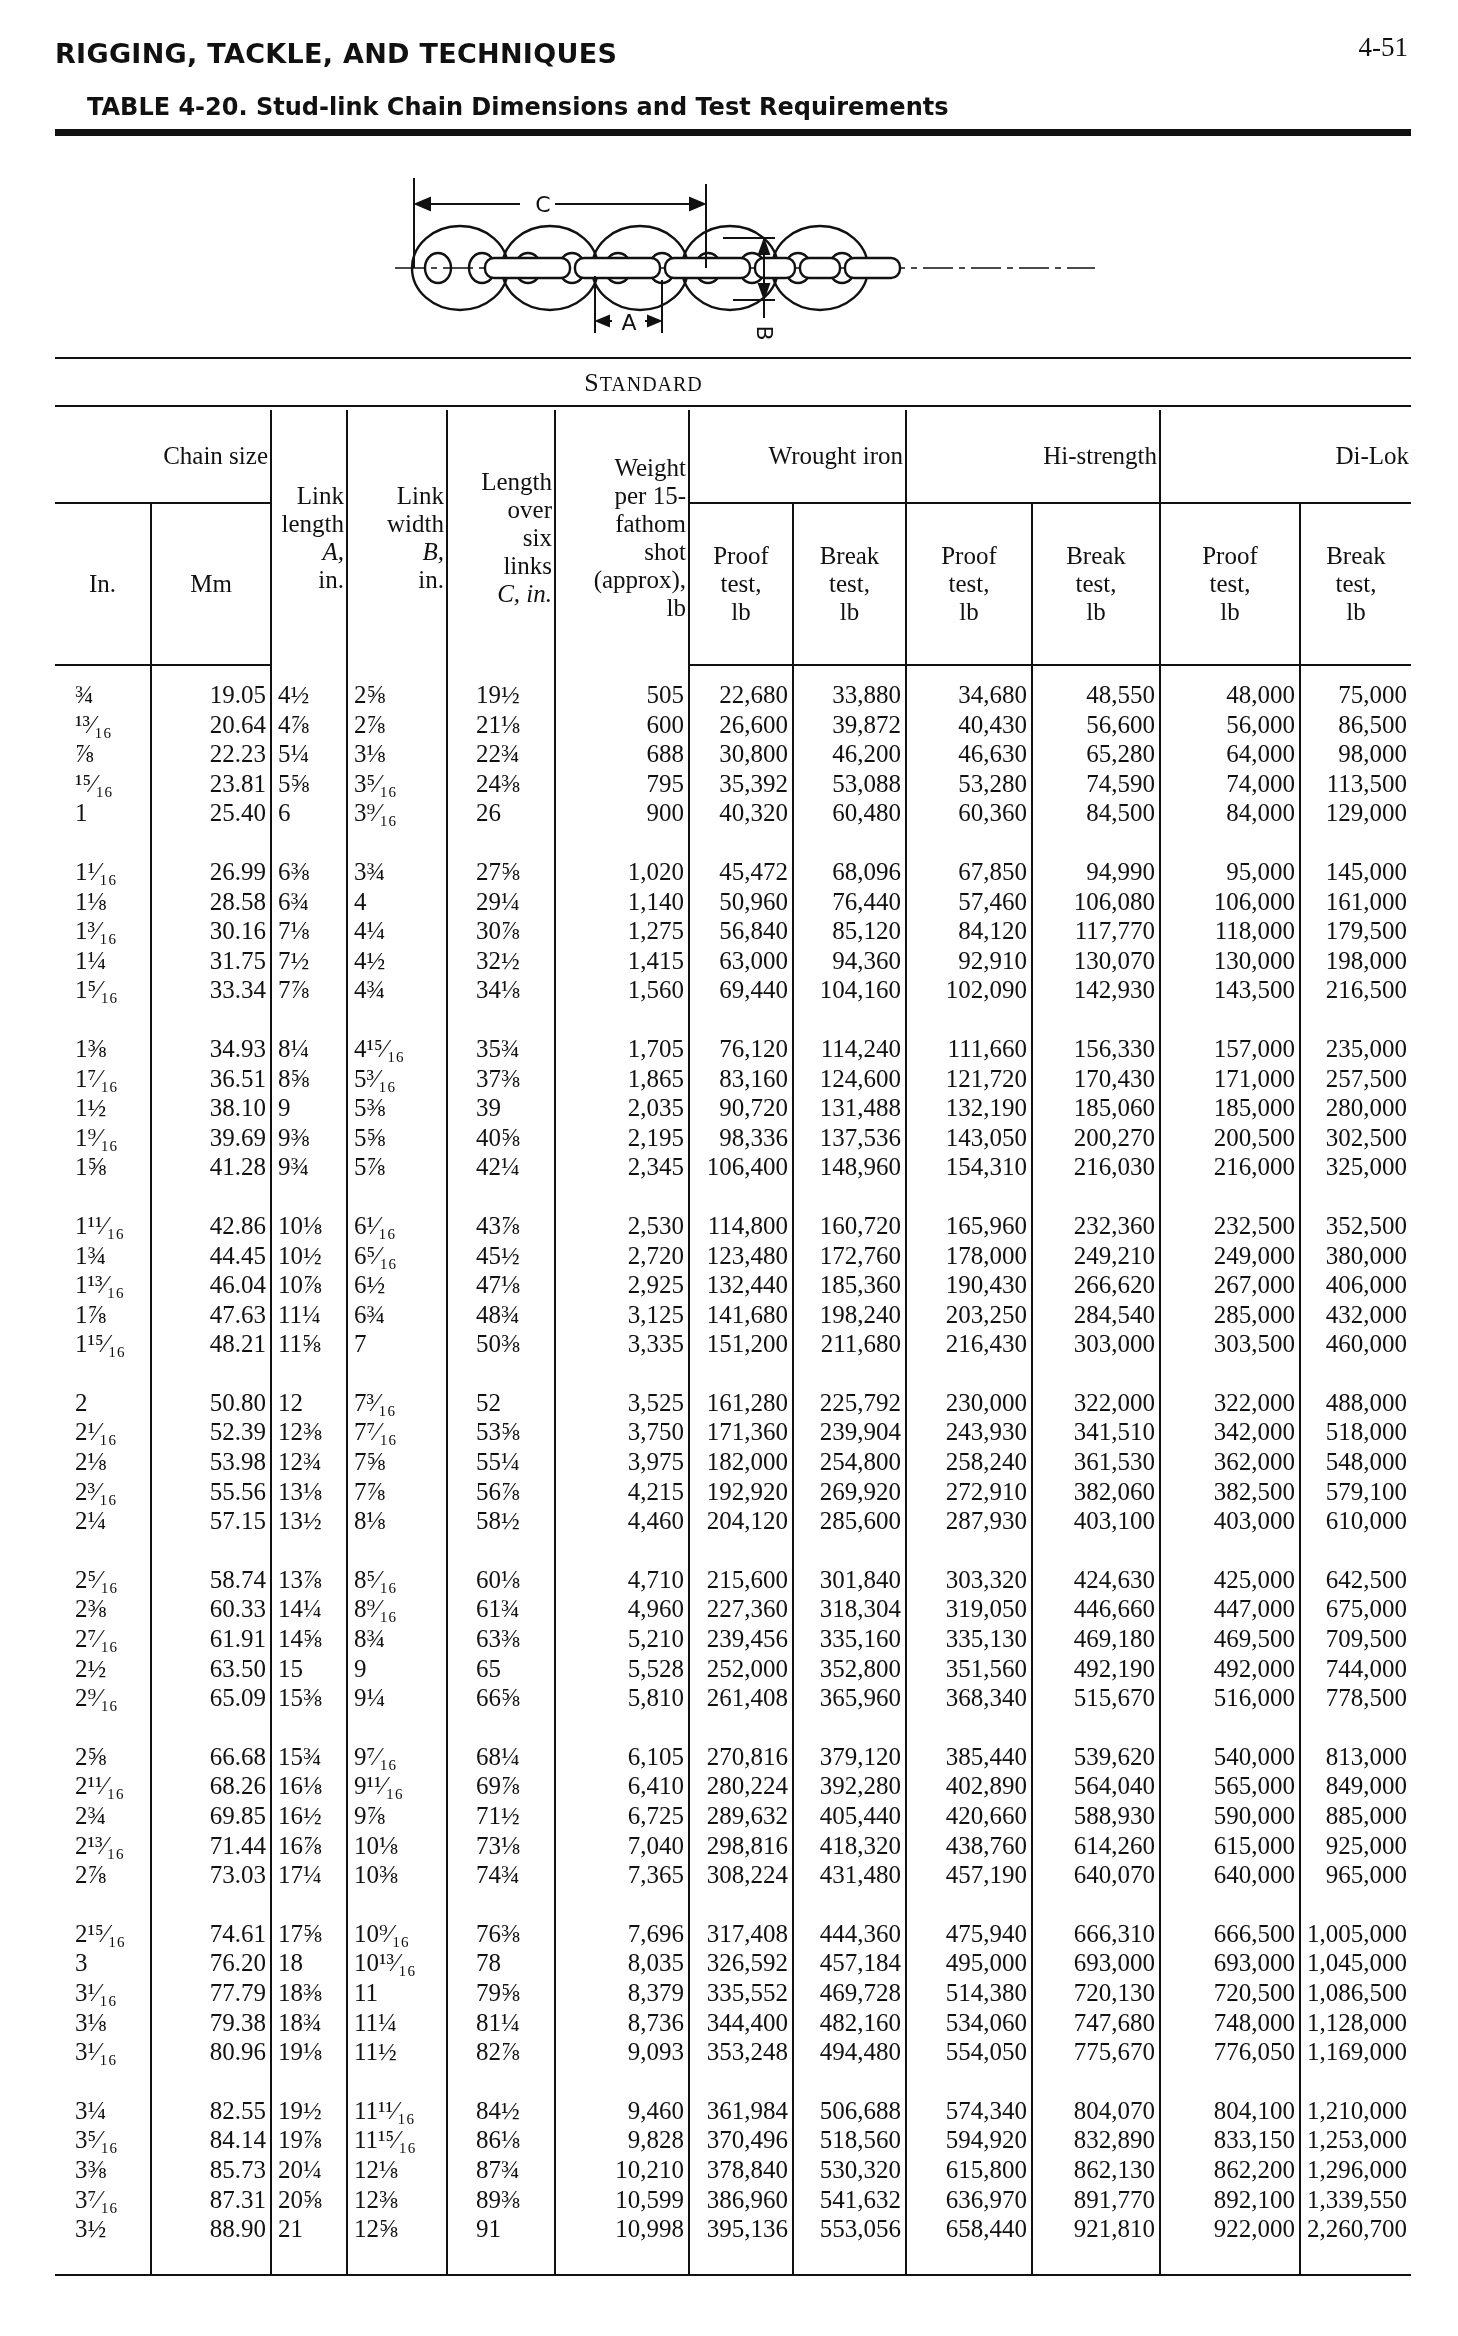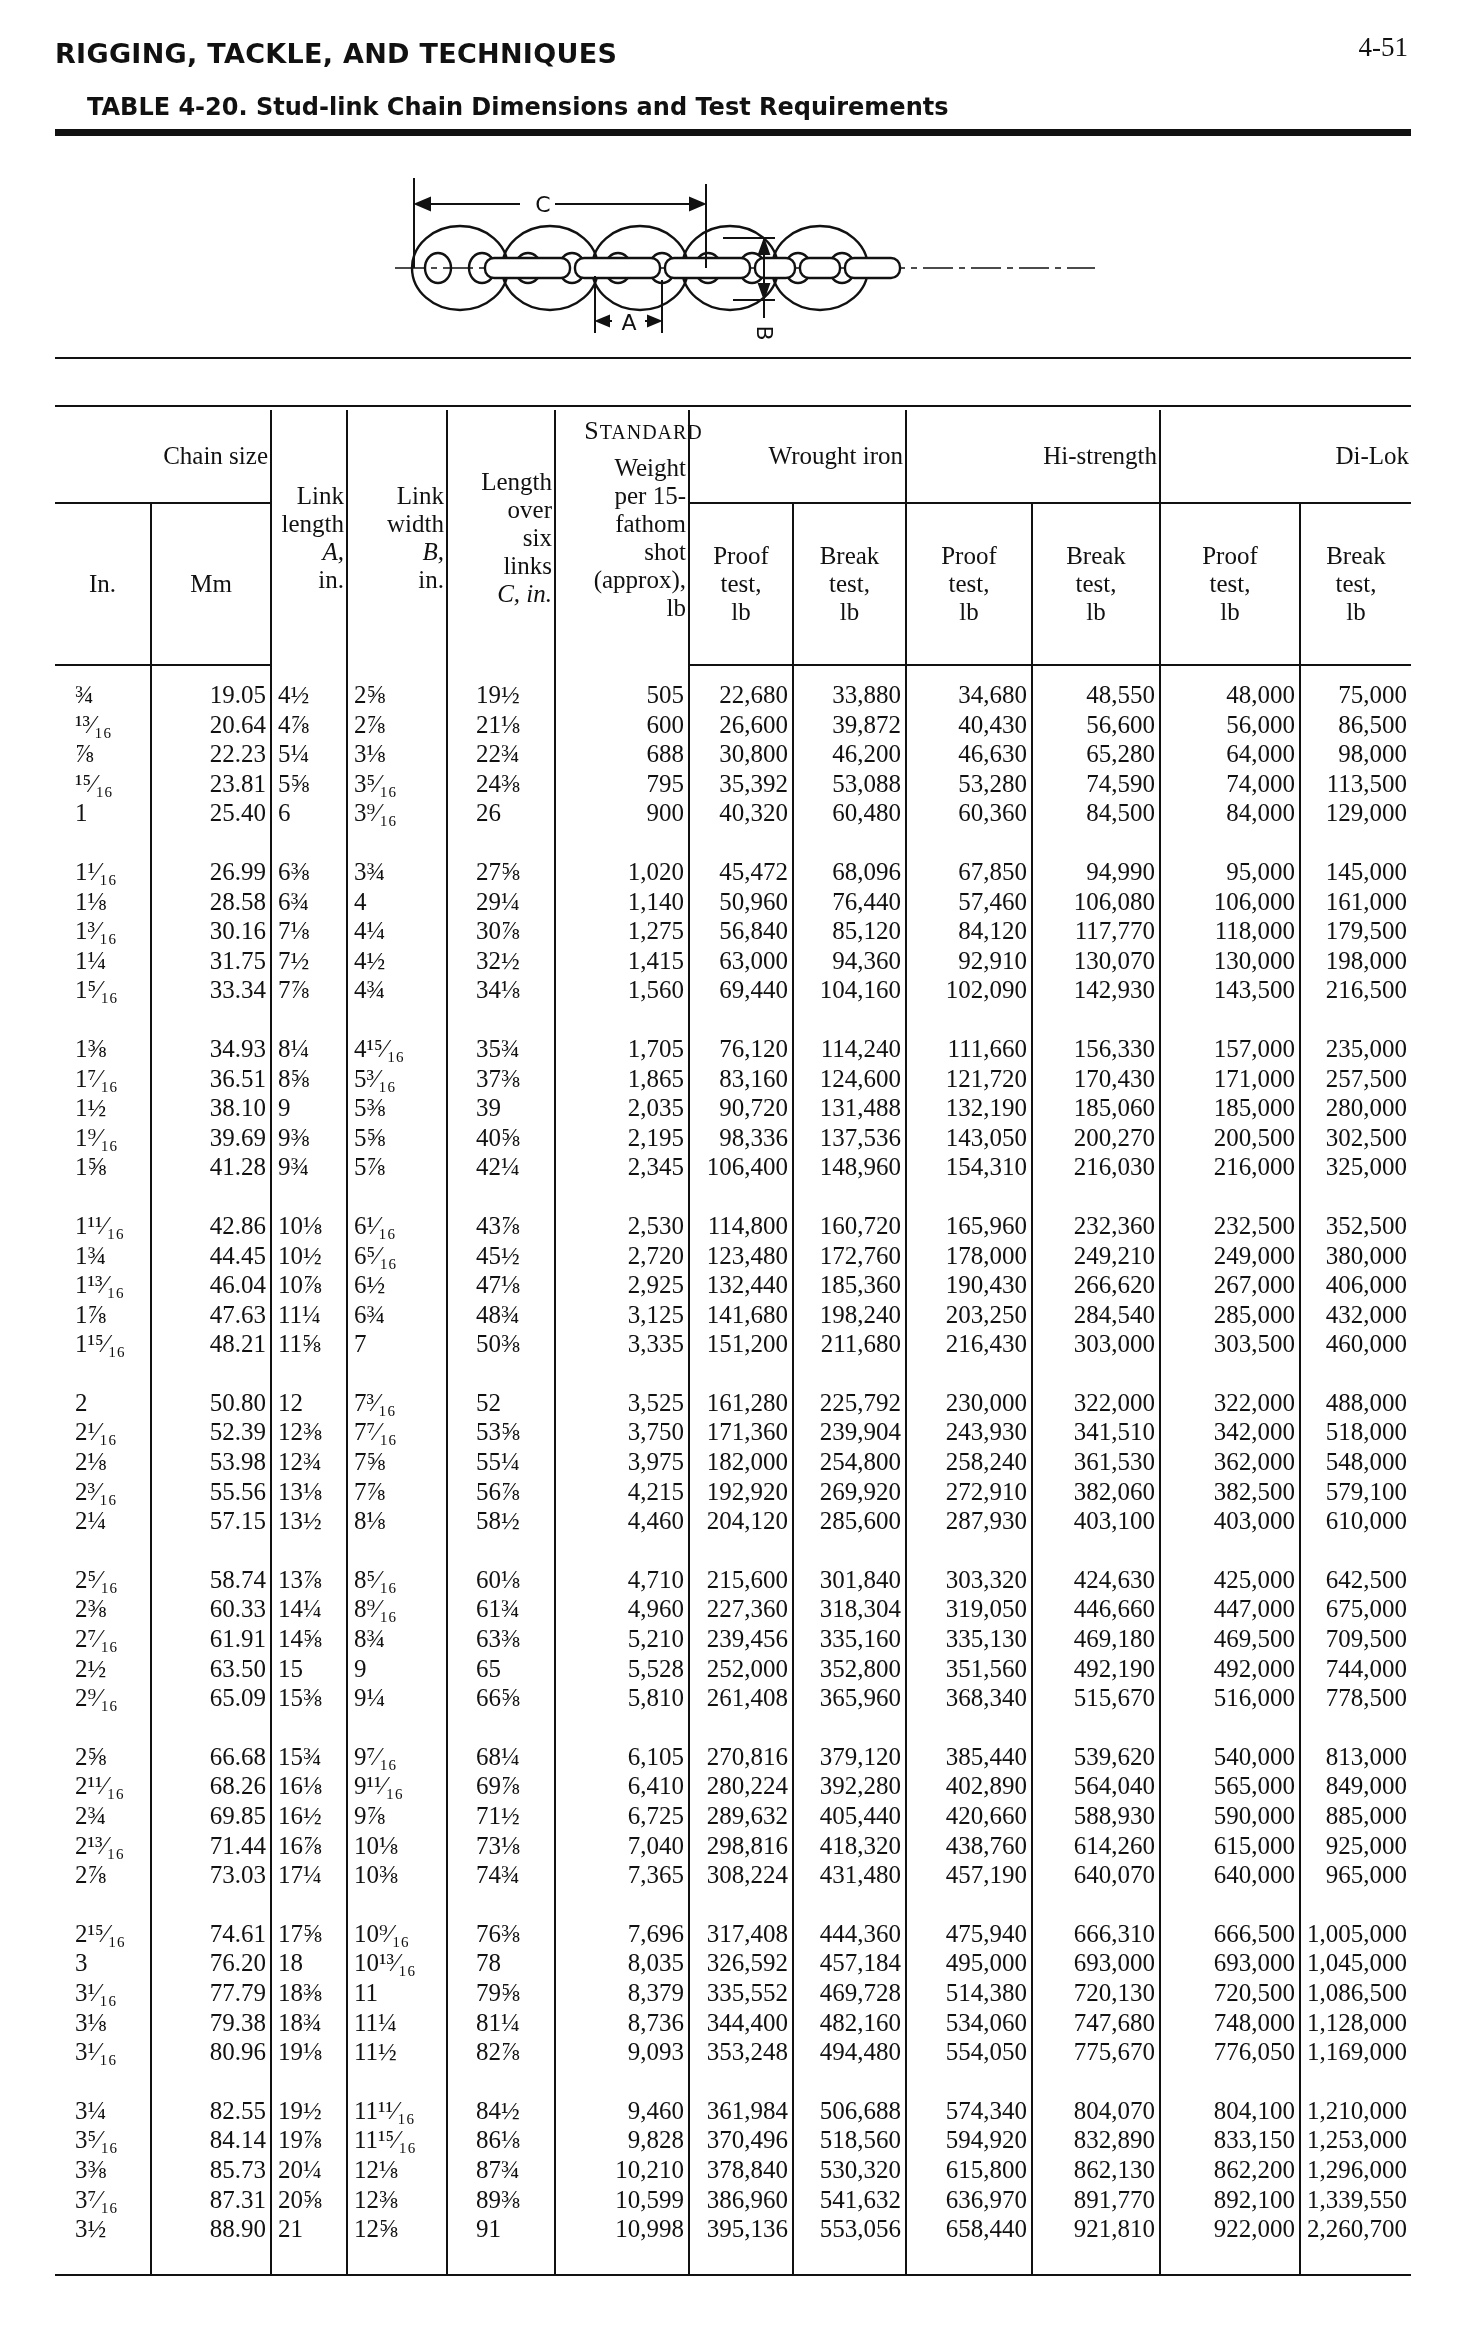--- a/index.html
+++ b/index.html
@@ -3,21 +3,21 @@
 <meta charset="utf-8">
 <style>
   html, body { margin:0; padding:0; background:#fff; }
   body { width:1458px; height:2336px; position:relative; overflow:hidden; color:#111; font-family:"DejaVu Serif", serif; }
   .hdr-running { position:absolute; left:55px; top:38px; font-family:"DejaVu Sans", sans-serif; font-weight:bold; font-size:27px; letter-spacing:0.3px; }
   .page-no { position:absolute; right:50px; top:32px; font-family:"Liberation Serif", serif; font-size:27px; }
   .tbl-title { position:absolute; left:55px; top:93px; font-family:"DejaVu Sans", sans-serif; font-weight:bold; font-size:24px;margin-left:32px; }
   .thick-rule { position:absolute; left:55px; width:1356px; top:129px; height:7px; background:#111; }
   .diagram { position:absolute; left:390px; top:168px; width:720px; height:190px; }
   .rule { position:absolute; height:2px; background:#111; }
-  .standard { position:absolute; left:0; width:1287px; top:368px; text-align:center; font-family:"Liberation Serif", serif; font-size:26px; letter-spacing:1px;margin-top:48px; }
+  .standard { position:absolute; left:0; width:1287px; top:368px; text-align:center; font-family:"Liberation Serif", serif; font-size:26px; letter-spacing:1px; }
   .standard .sc { font-size:20px; }
   table.data { position:absolute; left:55px; top:410px; width:1356px; border-collapse:collapse; font-family:"Liberation Serif", serif; font-size:25px; line-height:29.6px; }
   table.data th { font-weight:normal; vertical-align:middle; text-align:center; padding:0 2px; border-left:2px solid #111; line-height:28px; }
   table.data th.first { border-left:none; }
   table.data tr.top th { height:92px;text-align:right; }
   table.data tr.sub th { height:160px; border-top:2px solid #111; }
   table.data tr.top th.tall { height:252px; }
   table.data thead tr:last-child th { border-bottom:2px solid #111; }
   table.data tr.sub th { border-bottom:2px solid #111; }
   table.data td { border-left:2px solid #111; padding:0 4px; white-space:nowrap; text-align:right; }

